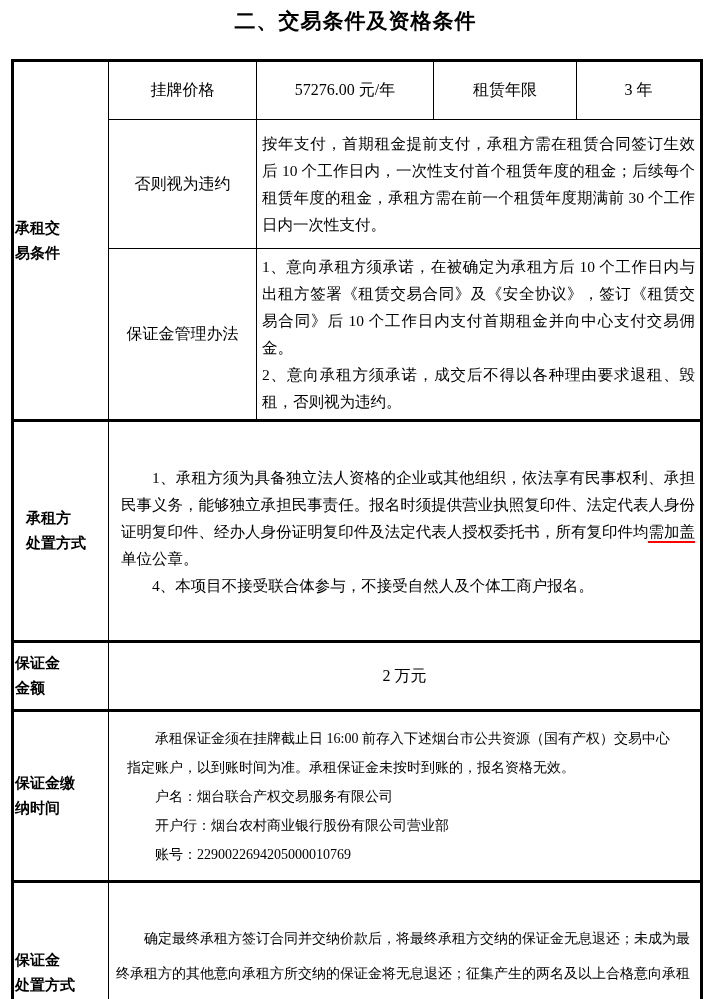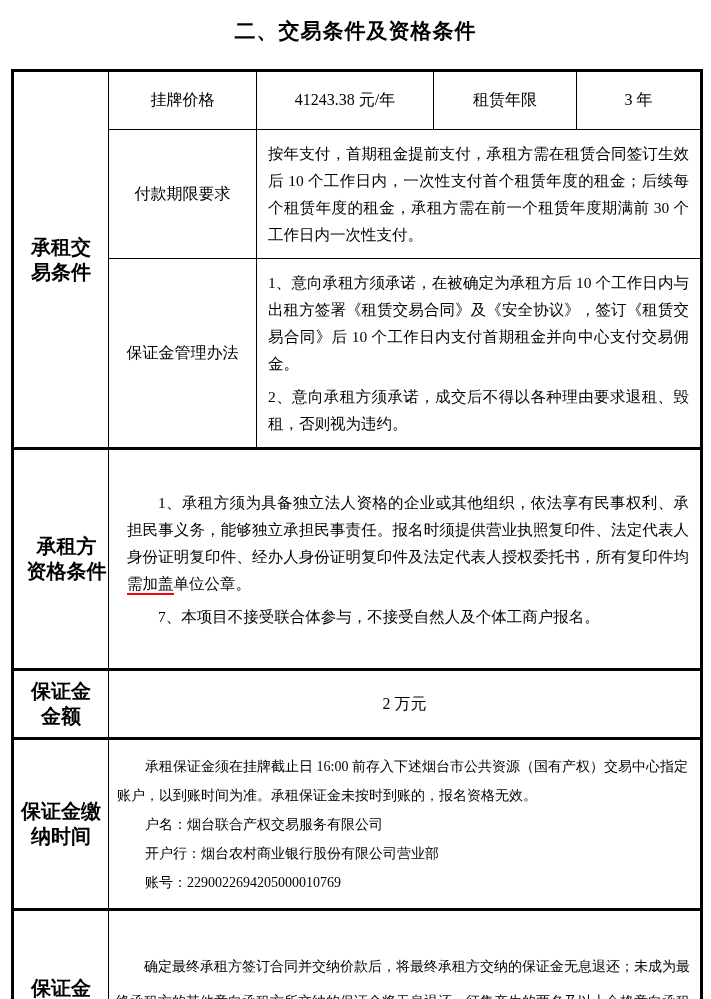--- a/index.html
+++ b/index.html
@@ -7,21 +7,21 @@
     width:711px; height:999px;
     font-family:"Liberation Serif","DejaVu Serif",serif;
     color:#000;
     position:relative;
   }
   .page-title {
     text-align:center;
     font-weight:bold;
     font-size:21px;
     letter-spacing:1px;
-    padding-top:17px;
+    padding-top:7px;
     margin:0 0 0 0;
   }
   table.cond {
     border-collapse:collapse;
     table-layout:fixed;
     width:689px;
     margin:24px 0 0 11px;
     border:3px solid #000;
   }
   table.cond td {
@@ -29,45 +29,45 @@
     vertical-align:middle;
     overflow:hidden;
     word-break:break-all;
   }
   
   tr.section-sep td { border-top:3px solid #000; }
 
   
   .lbl {
     font-weight:bold;
-    text-align:center;
-    font-size:20px;
+    text-align:left;
+    font-size:15px;
     line-height:25px;
     white-space:pre-line;
   }
   .sublbl {
     text-align:center;
     font-size:16px;
     font-weight:normal;
   }
   .val {
     text-align:center;
     font-size:16px;
   }
   .content {
     font-size:15.5px;
     line-height:27px;
     padding:4px 5px;
     text-align:justify;
   }
-  .content p { margin:6px; }
+  .content p { margin:0; }
   .content-sm {
     font-size:14px;
     line-height:29px;
-    padding:4px 8px;
+    padding:4px 18px;
   }
   .content-sm p { margin:0; }
   .content-wide {
     font-size:14px;
     line-height:35px;
     padding:4px 7px;
   }
   .content-wide p { margin:0; }
   .indent { text-indent:2em; }
   .red-u { border-bottom:2px solid #ff0000; padding-bottom:1px; }
@@ -91,44 +91,44 @@
     <col style="width:148px">
     <col style="width:177px">
     <col style="width:143px">
     <col style="width:125px">
   </colgroup>
   <tbody>
     <tr class="r1">
       <td class="lbl" rowspan="3">承租交
 易条件</td>
       <td class="sublbl">挂牌价格</td>
-      <td class="val">41243.38 元/年</td>
+      <td class="val">57276.00 元/年</td>
       <td class="sublbl">租赁年限</td>
       <td class="val">3 年</td>
     </tr>
     <tr class="r2">
-      <td class="sublbl">付款期限要求</td>
+      <td class="sublbl">否则视为违约</td>
       <td class="content" colspan="3">
         <p>按年支付，首期租金提前支付，承租方需在租赁合同签订生效后 10 个工作日内，一次性支付首个租赁年度的租金；后续每个租赁年度的租金，承租方需在前一个租赁年度期满前 30 个工作日内一次性支付。</p>
       </td>
     </tr>
     <tr class="r3">
       <td class="sublbl">保证金管理办法</td>
       <td class="content" colspan="3">
         <p>1、意向承租方须承诺，在被确定为承租方后 10 个工作日内与出租方签署《租赁交易合同》及《安全协议》，签订《租赁交易合同》后 10 个工作日内支付首期租金并向中心支付交易佣金。</p>
         <p>2、意向承租方须承诺，成交后不得以各种理由要求退租、毁租，否则视为违约。</p>
       </td>
     </tr>
 
     <tr class="r4 section-sep">
       <td class="lbl">承租方
-资格条件</td>
+处置方式</td>
       <td class="content" colspan="4">
         <p class="indent"><span>1、承租方须为具备独立法人资格的企业或其他组织，依法享有民事权利、承担民事义务，能够独立承担民事责任。报名时须提供营业执照复印件、法定代表人身份证明复印件、经办人身份证明复印件及法定代表人授权委托书，所有复印件均</span><span class="red-u">需加盖</span><span>单位公章。</span></p>
-        <p class="indent">7、本项目不接受联合体参与，不接受自然人及个体工商户报名。</p>
+        <p class="indent">4、本项目不接受联合体参与，不接受自然人及个体工商户报名。</p>
       </td>
     </tr>
 
     <tr class="r5 section-sep">
       <td class="lbl">保证金
 金额</td>
       <td class="val" colspan="4">2 万元</td>
     </tr>
 
     <tr class="r6 section-sep">

